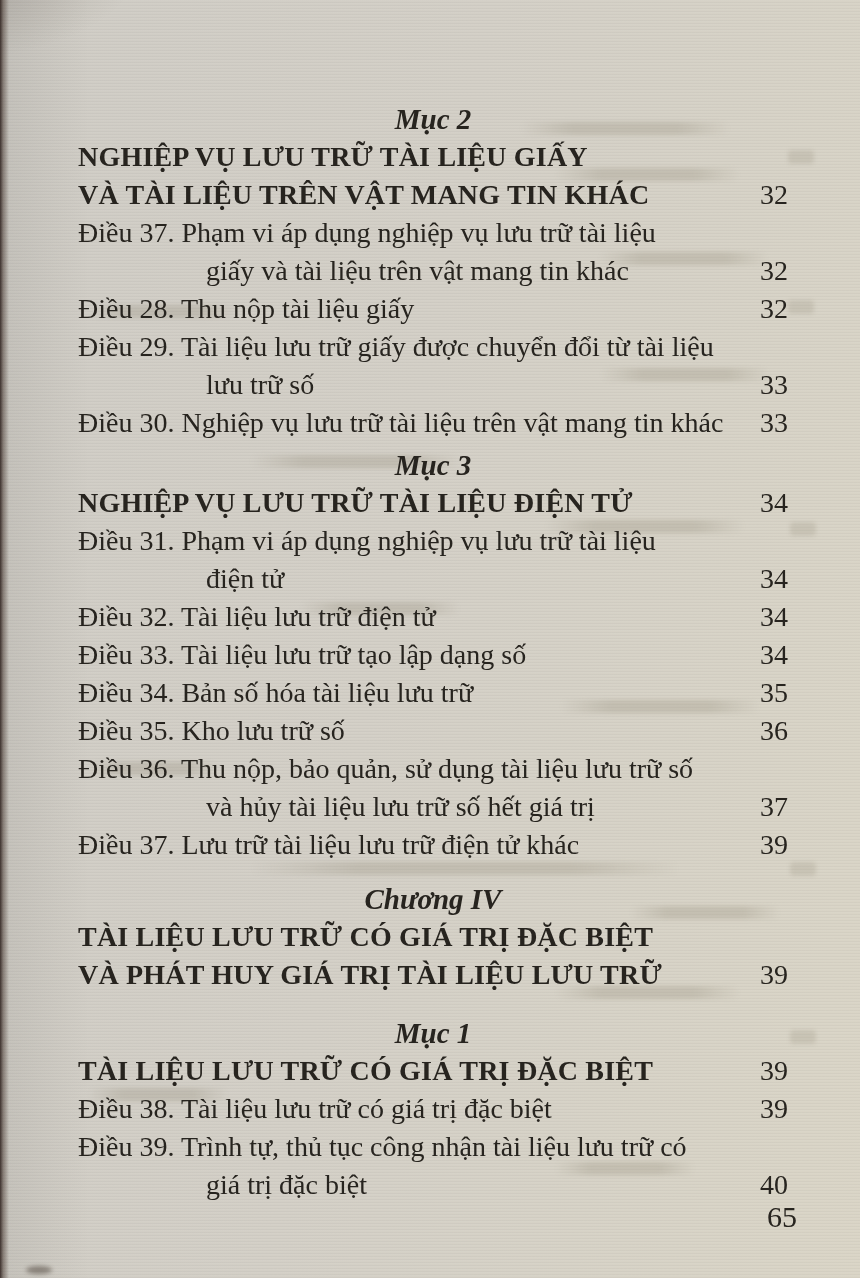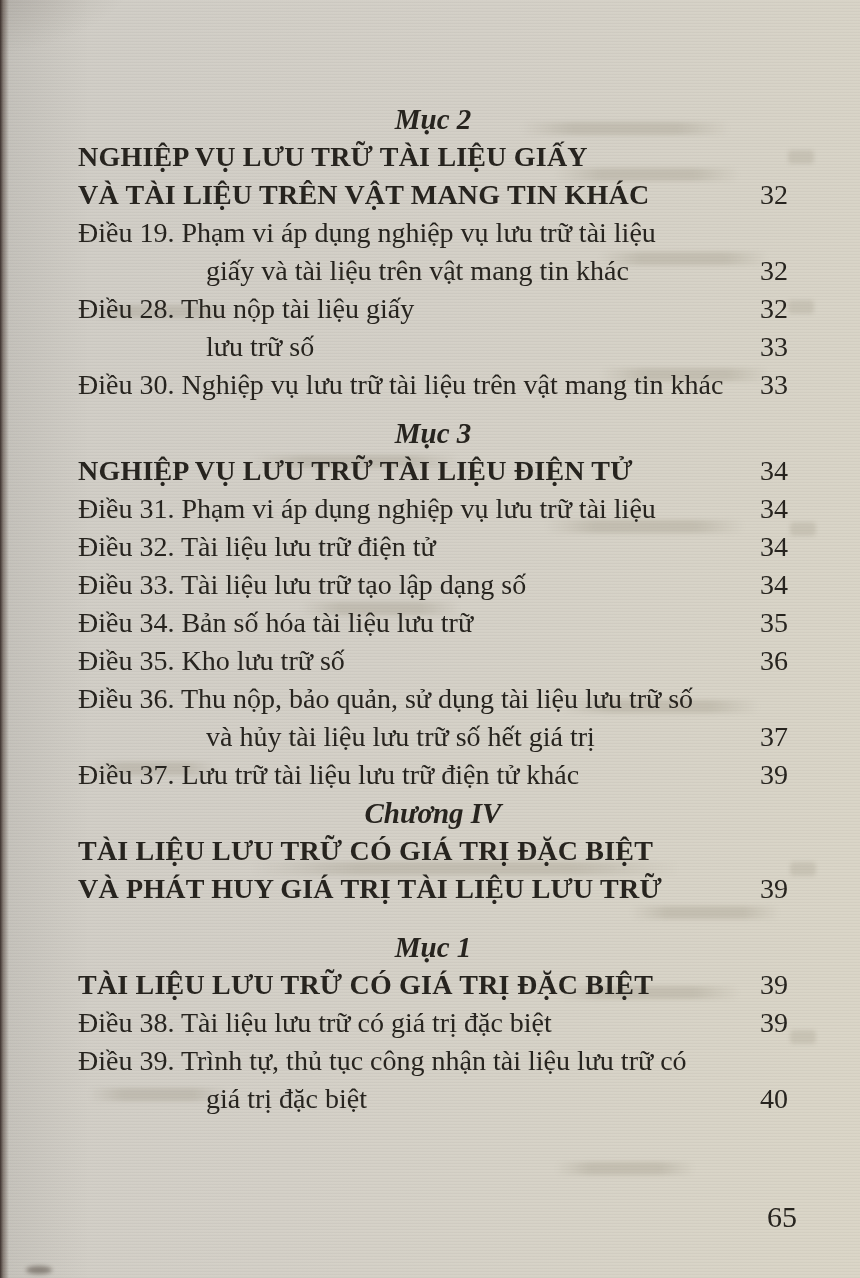--- a/index.html
+++ b/index.html
@@ -53,22 +53,22 @@
   .sec-head .sec-page {
     position: absolute; right: 0; bottom: 0;
     font-weight: normal; font-size: 28px; letter-spacing: 0;
   }
 
   .entry { display: flex; }
   .entry .lines { flex: 1 1 auto; }
   .entry .l2 { padding-left: 128px; }
   .entry .pg { flex: 0 0 auto; align-self: flex-end; padding-left: 10px; }
 
-  .gap-muc3   { margin-top: 10px; }
-  .gap-chuong { margin-top: 0; }
+  .gap-muc3   { margin-top: 4px; }
+  .gap-chuong { margin-top: 16px; }
   .gap-muc1   { margin-top: 20px; }
 
   .folio {
     position: absolute; top: 1200px; right: 74px;
     font-size: 30px; line-height: 34px; margin-left: 24px;
   }
 
   
   .g {
     position: absolute; height: 13px; border-radius: 7px;
@@ -116,35 +116,36 @@
 
     <div class="muc-label">Mục 2</div>
     <div class="sec-head">
       <div>NGHIỆP VỤ LƯU TRỮ TÀI LIỆU GIẤY</div>
       <div>VÀ TÀI LIỆU TRÊN VẬT MANG TIN KHÁC</div>
       <span class="sec-page">32</span>
     </div>
 
     <div class="entry">
       <div class="lines">
-        <div class="l1">Điều 19. Phạm vi áp dụng nghiệp vụ lưu trữ tài liệu</div>
+        <div class="l1">Điều 37. Phạm vi áp dụng nghiệp vụ lưu trữ tài liệu</div>
         <div class="l2">giấy và tài liệu trên vật mang tin khác</div>
       </div>
       <div class="pg">32</div>
     </div>
 
     <div class="entry">
       <div class="lines">
         <div class="l1">Điều 28. Thu nộp tài liệu giấy</div>
       </div>
       <div class="pg">32</div>
     </div>
 
     <div class="entry">
       <div class="lines">
+        <div class="l1">Điều 29. Tài liệu lưu trữ giấy được chuyển đổi từ tài liệu</div>
         <div class="l2">lưu trữ số</div>
       </div>
       <div class="pg">33</div>
     </div>
 
     <div class="entry">
       <div class="lines">
         <div class="l1">Điều 30. Nghiệp vụ lưu trữ tài liệu trên vật mang tin khác</div>
       </div>
       <div class="pg">33</div>
@@ -152,20 +153,21 @@
 
     <div class="muc-label gap-muc3">Mục 3</div>
     <div class="sec-head">
       <div>NGHIỆP VỤ LƯU TRỮ TÀI LIỆU ĐIỆN TỬ</div>
       <span class="sec-page">34</span>
     </div>
 
     <div class="entry">
       <div class="lines">
         <div class="l1">Điều 31. Phạm vi áp dụng nghiệp vụ lưu trữ tài liệu</div>
+        <div class="l2">điện tử</div>
       </div>
       <div class="pg">34</div>
     </div>
 
     <div class="entry">
       <div class="lines">
         <div class="l1">Điều 32. Tài liệu lưu trữ điện tử</div>
       </div>
       <div class="pg">34</div>
     </div>

